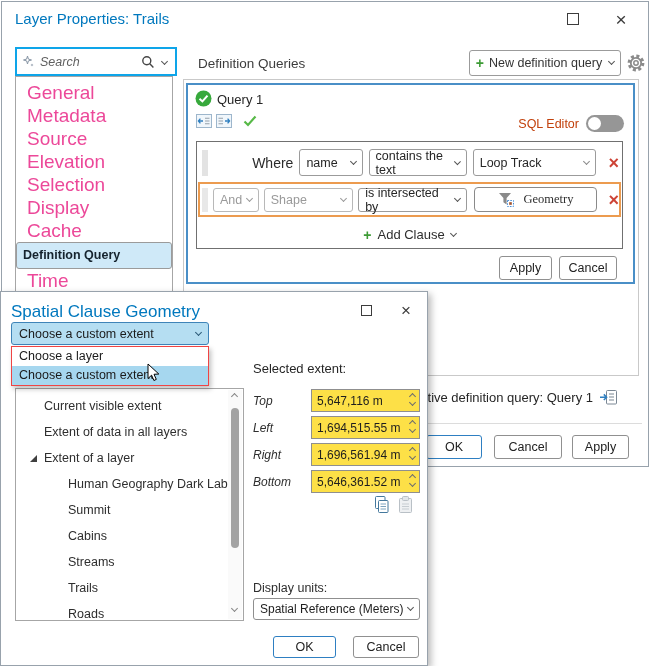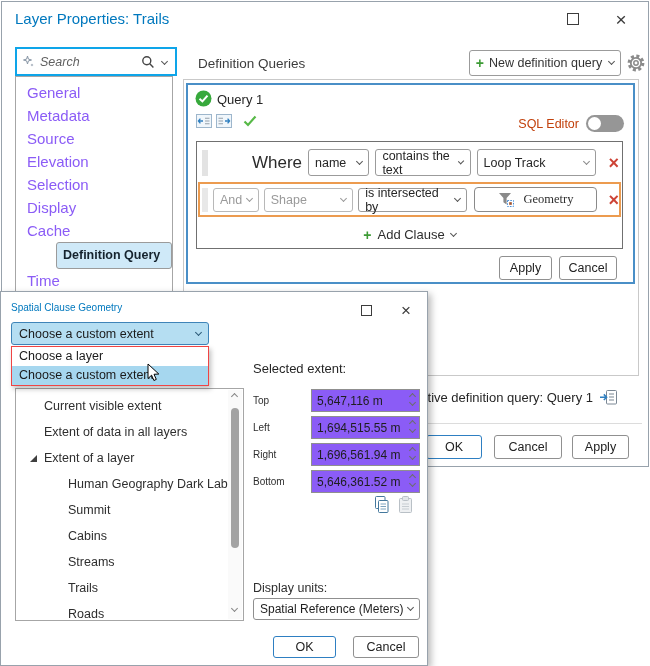--- a/index.html
+++ b/index.html
@@ -15,22 +15,22 @@
   .close-glyph{font-size:19px;color:#3c3c3c;line-height:1;}
 
   
   .search-box{position:absolute;left:13px;top:45px;width:158px;height:25px;border:2px solid #0ea5e9;background:#fff;display:flex;align-items:center;}
   .search-text{font-size:12.5px;font-style:italic;color:#5f5f5f;margin-left:5px;flex:1;}
   .chev{display:inline-block;width:6px;height:6px;border-right:1.5px solid #555;border-bottom:1.5px solid #555;transform:rotate(45deg);margin-top:-3px;}
   .chev.sm{width:4px;height:4px;border-width:1.3px;}
 
   
   .side-list{position:absolute;left:13px;top:74px;width:158px;height:390px;border:1px solid #a6a6a6;background:#fff;padding-top:4px;box-sizing:border-box;}
-  .side-item{height:23px;line-height:23px;padding-left:11px;font-size:15px;color:#8b5cf6;}
-  .side-item.sel{background:#cfe9f8;font-weight:bold;color:#15232e;margin-left:40px;}
+  .side-item{height:23px;line-height:23px;padding-left:11px;font-size:19px;color:#ec4899;}
+  .side-item.sel{background:#cfe9f8;font-weight:bold;color:#15232e;}
 
   
   .panel-title{position:absolute;left:196px;top:54px;font-size:13.5px;color:#3d3d3d;}
   .newq-btn{position:absolute;left:467px;top:48px;width:152px;height:26px;border:1px solid #9b9b9b;border-radius:3px;background:#fff;
             display:flex;align-items:center;justify-content:center;gap:5px;font-size:12.5px;color:#333;box-sizing:border-box;}
   .plus{color:#3d9b35;font-weight:bold;font-size:14px;}
   .gear{position:absolute;left:624px;top:51px;}
 
   
   .q-container{position:absolute;left:181px;top:77px;width:456px;height:297px;border:1px solid #c9c9c9;background:#fff;box-sizing:border-box;}
@@ -61,43 +61,43 @@
 
   .active-q{position:absolute;right:30px;top:387px;display:flex;align-items:center;gap:6px;font-size:13px;color:#262626;}
   .foot-sep{position:absolute;left:6px;top:421px;width:634px;height:1px;background:#dcdcdc;}
   .ok-main{position:absolute;left:424px;top:433px;width:56px;height:24px;}
   .cancel-main{position:absolute;left:492px;top:433px;width:68px;height:24px;}
   .apply-main{position:absolute;left:570px;top:433px;width:57px;height:24px;}
 
   
   #spatial-dialog{position:absolute;left:0;top:291px;width:428px;height:375px;background:#fff;
                   border:1px solid #98a2ac;box-shadow:3px 3px 7px rgba(0,0,0,.28);box-sizing:border-box;z-index:5;}
-  .sp-title{position:absolute;left:10px;top:10px;font-size:10px;color:#0078be;}
+  .sp-title{position:absolute;left:10px;top:10px;font-size:17px;color:#0078be;}
   .sp-btn{position:absolute;top:8px;width:26px;height:20px;display:flex;align-items:center;justify-content:center;}
   .mode-combo{position:absolute;left:10px;top:30px;width:198px;height:23px;background:#b5def2;border:1px solid #3f84b8;border-radius:3px;
               display:flex;align-items:center;justify-content:space-between;padding:0 7px;font-size:12.5px;color:#1b1b1b;box-sizing:border-box;}
   .dd-list{position:absolute;left:10px;top:54px;width:198px;background:#fff;border:1px solid #ef4444;box-shadow:2px 3px 5px rgba(0,0,0,.25);z-index:6;box-sizing:border-box;}
   .dd-row{height:19px;line-height:19px;padding-left:7px;font-size:12.5px;color:#1b1b1b;}
   .dd-row.hl{background:#a6d7ef;}
   .cursor{position:absolute;left:146px;top:71px;z-index:7;}
 
   .tree-box{position:absolute;left:14px;top:96px;width:229px;height:233px;border:1px solid #a6a6a6;background:#fff;box-sizing:border-box;padding-top:4px;overflow:hidden;}
   .tree-row{height:26px;display:flex;align-items:center;padding-left:28px;font-size:12.5px;color:#2e2e2e;position:relative;}
   .tree-row.child{padding-left:52px;}
   .expander{display:inline-block;width:0;height:0;border-left:7px solid transparent;border-bottom:7px solid #3f3f3f;margin-left:-14px;margin-right:7px;}
   .scrollbar{position:absolute;right:1px;top:1px;width:14px;height:229px;background:#fafafa;}
   .sb-thumb{position:absolute;left:3px;top:18px;width:8px;height:140px;border-radius:4px;background:#a3a3a3;}
   .sb-chev{position:absolute;left:4px;}
   .chev-up{transform:rotate(-135deg);}
   .chev-gray{border-color:#868686;}
 
   .sel-extent-label{position:absolute;left:252px;top:69px;font-size:13px;color:#262626;}
   .ext-row{position:absolute;left:252px;height:23px;display:flex;align-items:center;}
-  .ext-label{width:58px;font-size:10px;color:#2e2e2e;}
-  .spinner{width:109px;height:23px;border:1px solid #8f8f8f;background:#8b5cf6;display:flex;align-items:center;box-sizing:border-box;}
+  .ext-label{width:58px;font-size:12px;color:#2e2e2e;font-style:italic;}
+  .spinner{width:109px;height:23px;border:1px solid #8f8f8f;background:#fde047;display:flex;align-items:center;box-sizing:border-box;}
   .spin-val{flex:1;font-size:12px;padding-left:5px;white-space:nowrap;color:#1e1e1e;}
   .spin-arrows{display:flex;flex-direction:column;gap:4px;margin-right:4px;margin-left:2px;}
   .spin-arrows .chev{width:4px;height:4px;border-width:1.3px;border-color:#6d6d6d;}
   .clip-icons{position:absolute;left:371px;top:203px;display:flex;gap:6px;}
   .du-label{position:absolute;left:252px;top:289px;font-size:12.5px;color:#2e2e2e;}
   .du-combo{position:absolute;left:252px;top:306px;width:167px;height:22px;border:1px solid #8f8f8f;border-radius:3px;background:#fff;
             display:flex;align-items:center;justify-content:space-between;padding:0 6px;font-size:12px;color:#1e1e1e;box-sizing:border-box;}
   .sp-ok{position:absolute;left:272px;top:344px;width:63px;height:22px;}
   .sp-cancel{position:absolute;left:352px;top:344px;width:66px;height:22px;}
 </style>
@@ -176,21 +176,21 @@
           </svg>
         </div>
         <span class="sql-label">SQL Editor</span>
         <span class="toggle">
             <span class="knob"></span>
           </span>
 
         <div class="inner-box">
           <div class="where-row">
             <span class="grip" style="margin-right:8px;"></span>
-            <span style="font-size:17px;margin-right:6px;margin-left:36px;">Where</span>
+            <span style="font-size:14px;margin-right:6px;margin-left:36px;">Where</span>
             <div class="sel" style="width:70px;margin-right:6px;">
               <span>name</span>
               <span class="chev sm"></span>
             </div>
             <div class="sel" style="width:110px;margin-right:6px;">
               <span>contains the text</span>
               <span class="chev sm"></span>
             </div>
             <div class="sel" style="width:138px;margin-right:9px;">
               <span>Loop Track</span>

